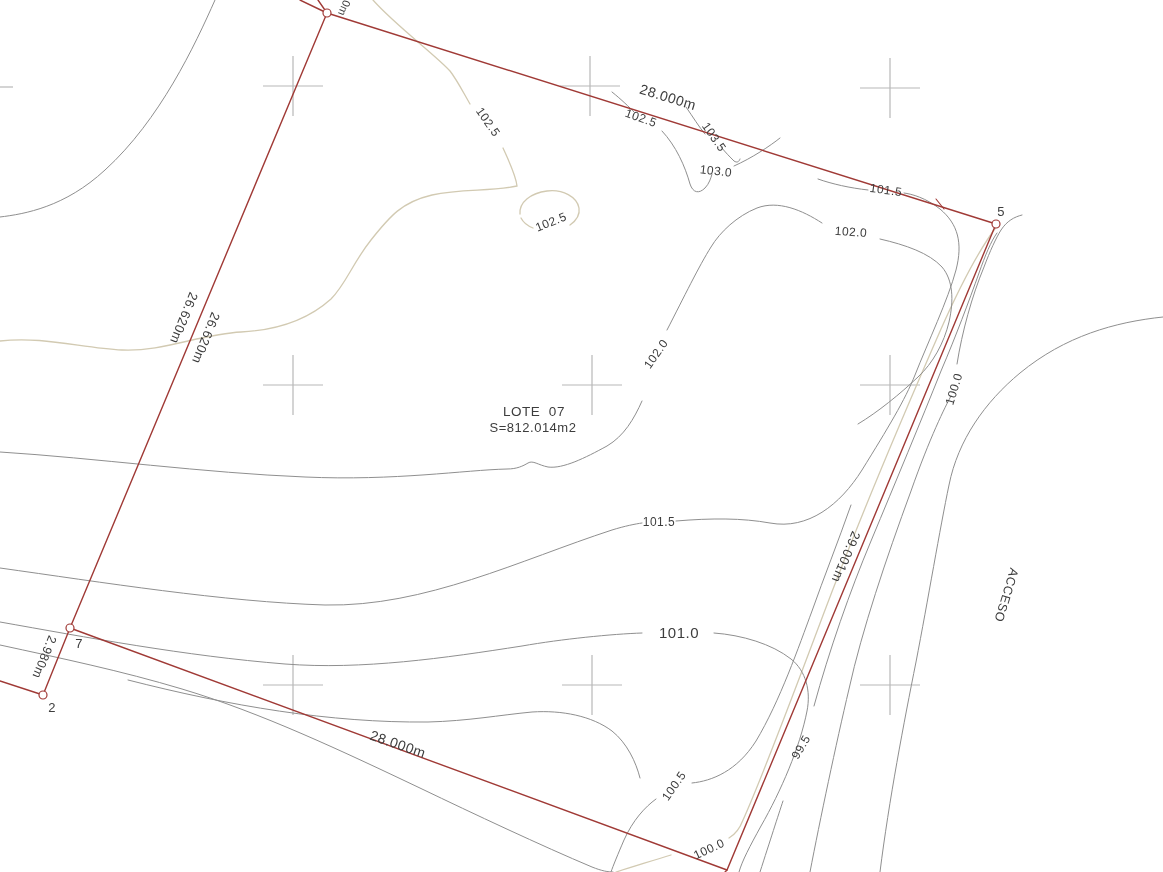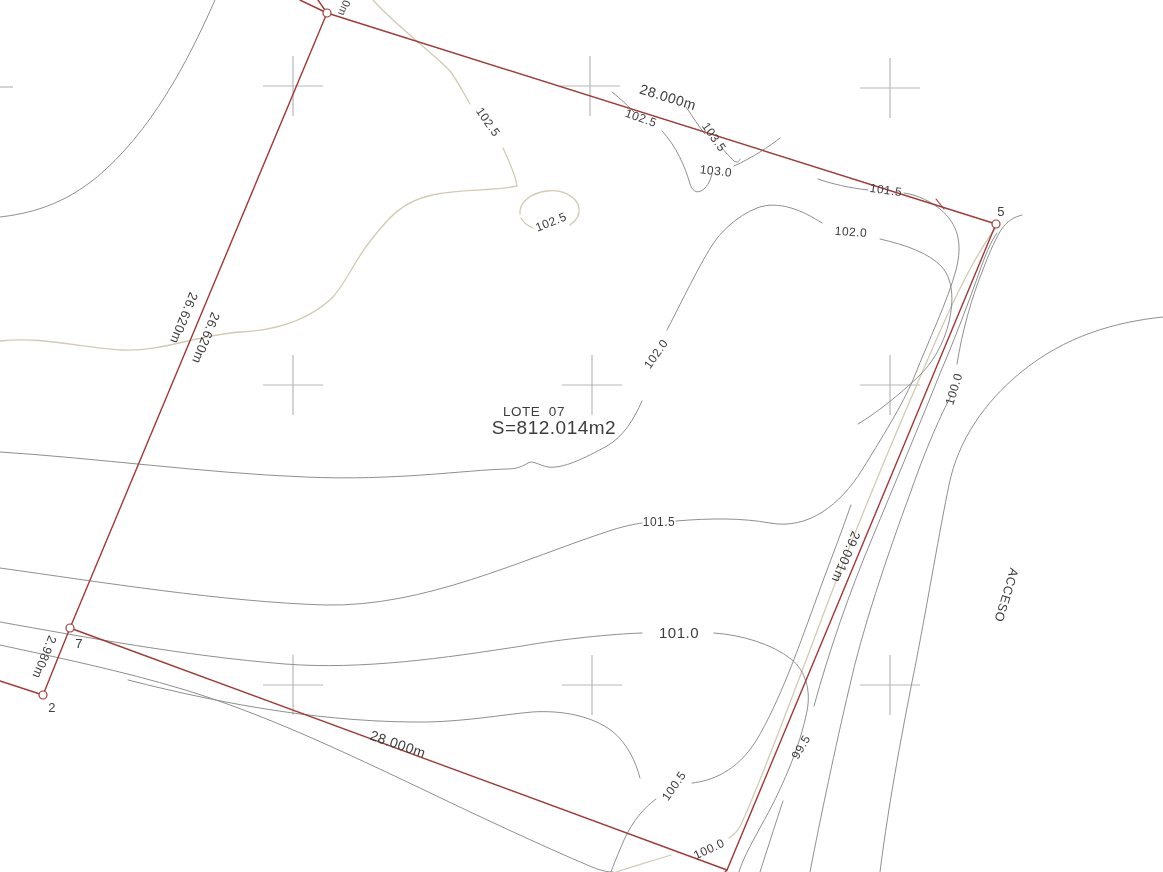--- a/index.html
+++ b/index.html
@@ -88,21 +88,21 @@
   <span class="lbl" style="left:714px;top:137px;font-size:12px;--r:55deg">103.5</span>
   <span class="lbl" style="left:716px;top:171px;font-size:12px;--r:6deg">103.0</span>
   <span class="lbl" style="left:488px;top:122px;font-size:12px;--r:55deg">102.5</span>
   <span class="lbl" style="left:551px;top:222px;font-size:12px;--r:-22deg">102.5</span>
   <span class="lbl" style="left:886px;top:190px;font-size:12px;--r:8deg">101.5</span>
   <span class="lbl" style="left:851px;top:232px;font-size:12px;--r:4deg">102.0</span>
   <span class="lbl" style="left:1001px;top:211px;font-size:13px">5</span>
   <span class="lbl" style="left:184px;top:318px;font-size:13px;--r:112deg">26.620m</span>
   <span class="lbl" style="left:206px;top:338px;font-size:13px;--r:112deg">26.620m</span>
   <span class="lbl" style="left:534px;top:412px;font-size:13.5px">LOTE  07</span>
-  <span class="lbl" style="left:554px;top:427px;font-size:19px">S=812.014m2</span>
+  <span class="lbl" style="left:533px;top:427px;font-size:13px">S=812.014m2</span>
   <span class="lbl" style="left:656px;top:354px;font-size:12px;--r:-55deg">102.0</span>
   <span class="lbl" style="left:954px;top:389px;font-size:12px;--r:-73deg">100.0</span>
   <span class="lbl" style="left:659px;top:522px;font-size:12px">101.5</span>
   <span class="lbl" style="left:846px;top:557px;font-size:13px;--r:113deg">29.001m</span>
   <span class="lbl" style="left:1006px;top:595px;font-size:12.5px;--r:107deg">ACCESO</span>
   <span class="lbl" style="left:679px;top:632px;font-size:15px">101.0</span>
   <span class="lbl" style="left:79px;top:643px;font-size:13px">7</span>
   <span class="lbl" style="left:44px;top:657px;font-size:12.5px;--r:112deg">2.980m</span>
   <span class="lbl" style="left:52px;top:707px;font-size:13px">2</span>
   <span class="lbl" style="left:398px;top:744px;font-size:14px;--r:19deg">28.000m</span>

